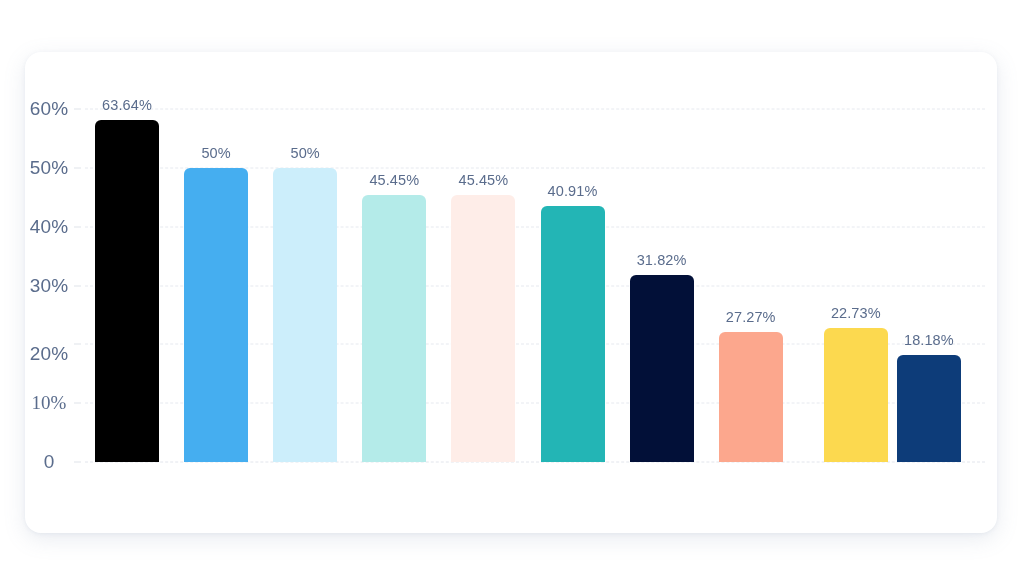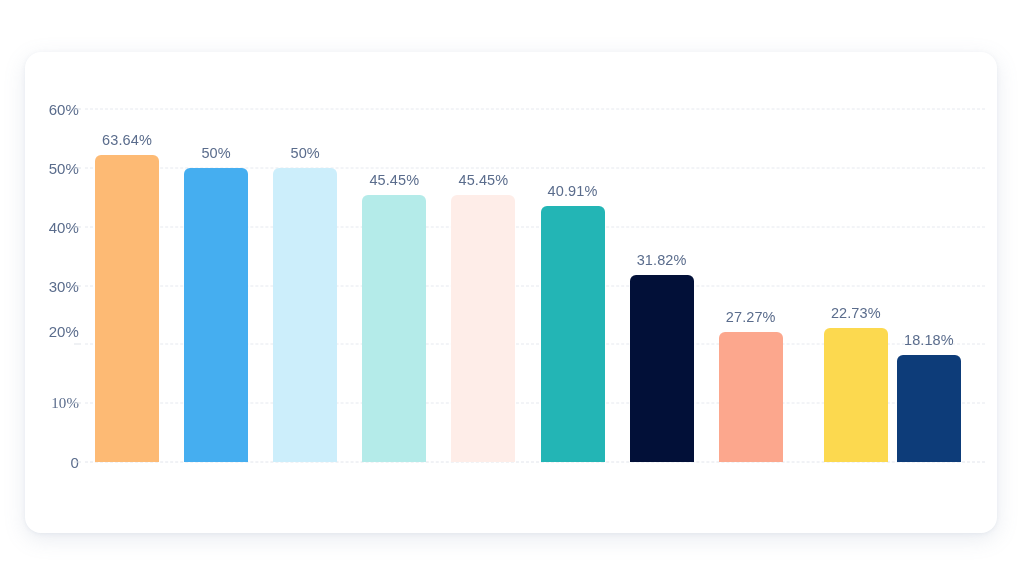--- a/index.html
+++ b/index.html
@@ -42,22 +42,22 @@
     top: 10px;
     width: 900px;
     height: 500px;
   }
 
   
   .y-tick {
     position: absolute;
     right: 906px;             
     width: 60px;
-    text-align: right;
-    font-size: 15px;
+    text-align: center;
+    font-size: 19px;
     color: #5a6c8c;
     transform: translateY(-50%);
     white-space: nowrap;
     letter-spacing: .1px;
   }
   .y-tick-dash {
     position: absolute;
     width: 7px;
     height: 0;
     border-top: 1.5px solid #dfe3ea;
@@ -119,35 +119,35 @@
           <div class="gridline" style="top: 223.51px;"></div>
           <div class="gridline" style="top: 164.68px;"></div>
           <div class="gridline" style="top: 105.85px;"></div>
           <div class="gridline" style="top: 47.02px;"></div>
         </div>
       <div id="ytick-layer">
           <div class="y-tick" style="top: 400px;">0</div>
           <div class="y-tick-dash" style="top: 400px;"></div>
           <div class="y-tick" style="top: 341.17px; font-family: Liberation Serif, serif;">10%</div>
           <div class="y-tick-dash" style="top: 341.17px;"></div>
-          <div class="y-tick" style="top: 269px;">20%</div>
+          <div class="y-tick" style="top: 292px;">20%</div>
           <div class="y-tick-dash" style="top: 282.34px;"></div>
           <div class="y-tick" style="top: 223.51px;">30%</div>
           <div class="y-tick-dash" style="top: 223.51px;"></div>
           <div class="y-tick" style="top: 164.68px;">40%</div>
           <div class="y-tick-dash" style="top: 164.68px;"></div>
           <div class="y-tick" style="top: 105.85px;">50%</div>
           <div class="y-tick-dash" style="top: 105.85px;"></div>
           <div class="y-tick" style="top: 47.02px;">60%</div>
           <div class="y-tick-dash" style="top: 47.02px;"></div>
         </div>
 
       <div id="bars-layer">
           <div class="bar-slot" style="left: 0px;">
-            <div class="bar" style="height: 307px; background: #fdba74; text-decoration: underline;">
+            <div class="bar" style="height: 342px; background: #000000; text-decoration: underline;">
               <div class="bar-value">63.64%</div>
             </div>
           </div>
           <div class="bar-slot" style="left: 89.1px;">
             <div class="bar" style="height: 294.15px; background: rgb(69, 174, 240);">
               <div class="bar-value">50%</div>
             </div>
           </div>
           <div class="bar-slot" style="left: 178.2px;">
             <div class="bar" style="height: 294.15px; background: rgb(204, 238, 251);">

